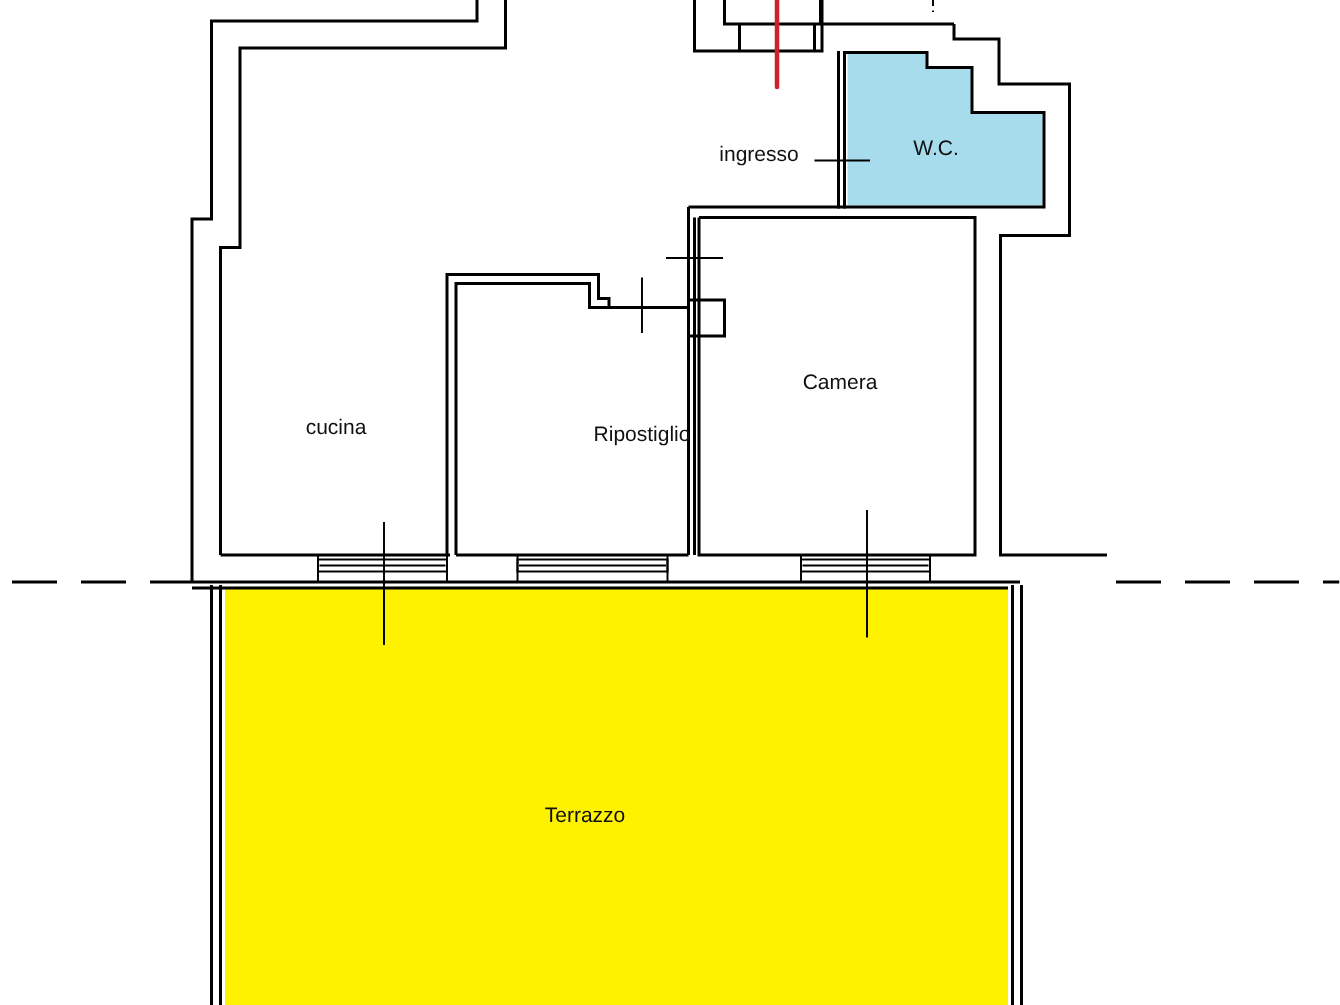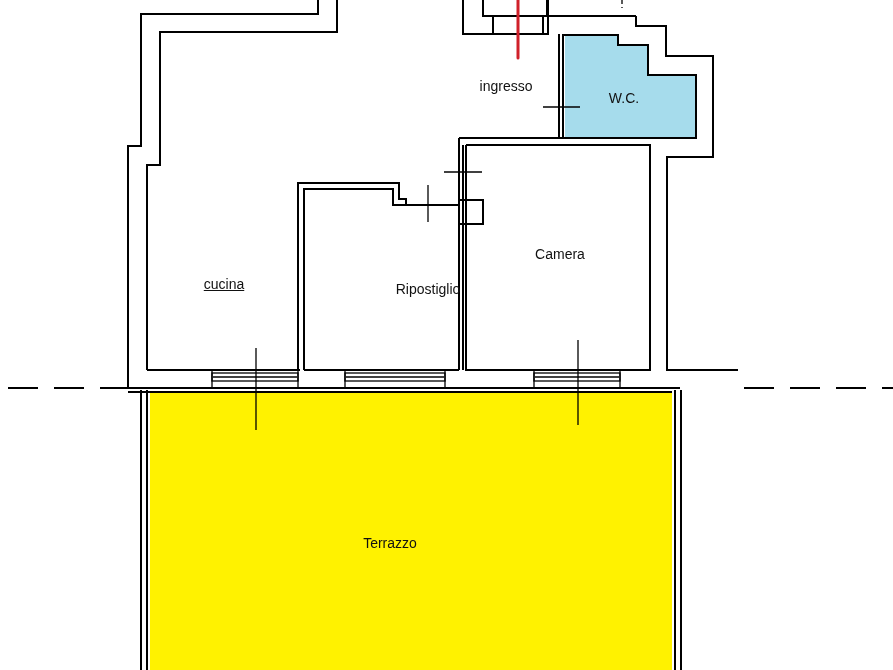--- a/index.html
+++ b/index.html
@@ -88,18 +88,18 @@
     <line class="t" x1="256" y1="348" x2="256" y2="430"></line>
     <line class="t" x1="578" y1="340" x2="578" y2="425"></line>
     <line class="t" x1="428" y1="185" x2="428" y2="222"></line>
     <line class="t" x1="444" y1="172" x2="482" y2="172"></line>
     <line class="t" x1="543" y1="107" x2="580" y2="107"></line>
   </g>
 
   <line x1="518" y1="0" x2="518" y2="58" stroke="#d0202a" stroke-width="3" stroke-linecap="round"></line>
 </svg>
 
-<div class="label" style="left:506px;top:86px;">ingresso</div>
+<div class="label" style="left:506px;top:102px;">ingresso</div>
 <div class="label" style="left:624px;top:98px;">W.C.</div>
 <div class="label" style="left:560px;top:254px;text-align:right;">Camera</div>
-<div class="label" style="left:224px;top:284px;text-decoration:underline;">cucina</div>
+<div class="label" style="left:224px;top:284px;">cucina</div>
 <div class="label" style="left:382px;top:289px;margin-left:46px;">Ripostiglio</div>
 <div class="label" style="left:390px;top:543px;">Terrazzo</div>
 
 </body></html>

